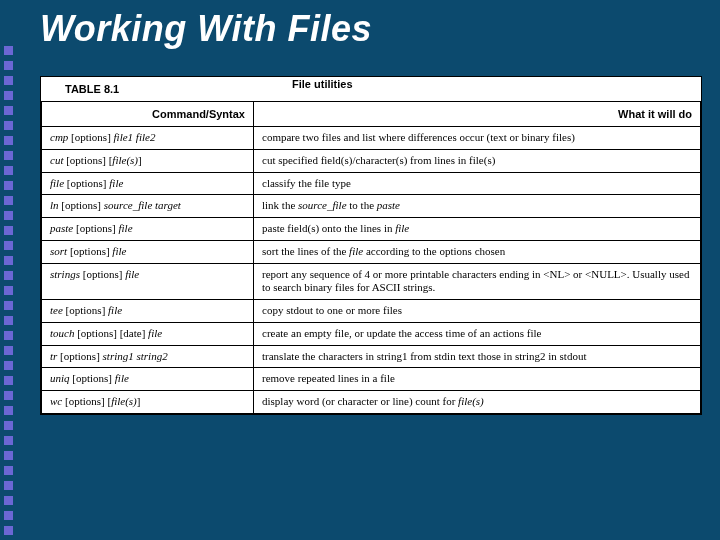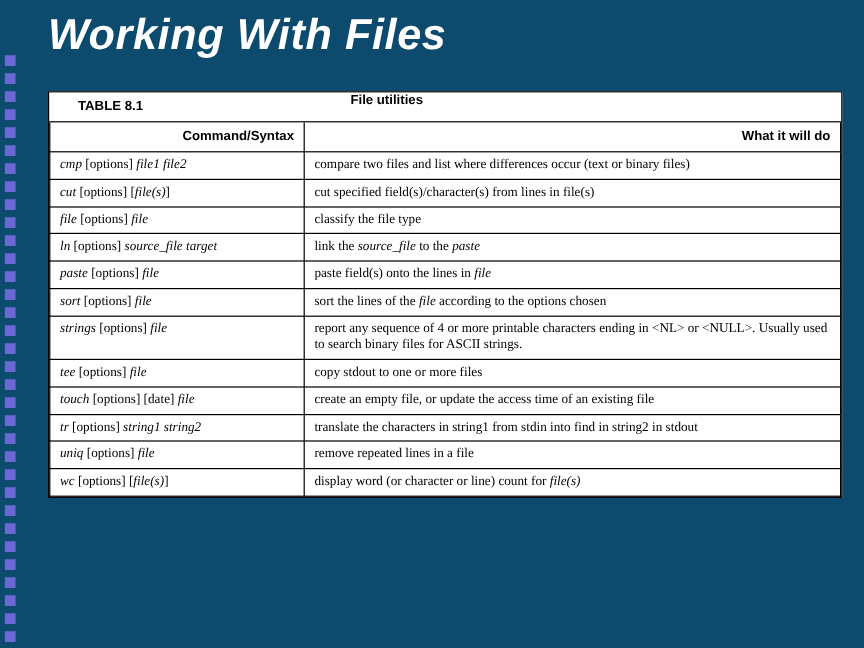--- a/index.html
+++ b/index.html
@@ -99,25 +99,25 @@
           <tr>
             <td class="cmd"><i>strings</i> [options] <i>file</i></td>
             <td>report any sequence of 4 or more printable characters ending in &lt;NL&gt; or &lt;NULL&gt;. Usually used to search binary files for ASCII strings.</td>
           </tr>
           <tr>
             <td class="cmd"><i>tee</i> [options] <i>file</i></td>
             <td>copy stdout to one or more files</td>
           </tr>
           <tr>
             <td class="cmd"><i>touch</i> [options] [date] <i>file</i></td>
-            <td>create an empty file, or update the access time of an existing file</td>
+            <td>create an empty file, or update the access time of an actions file</td>
           </tr>
           <tr>
             <td class="cmd"><i>tr</i> [options] <i>string1 string2</i></td>
-            <td>translate the characters in string1 from stdin into find in string2 in stdout</td>
+            <td>translate the characters in string1 from stdin text those in string2 in stdout</td>
           </tr>
           <tr>
             <td class="cmd"><i>uniq</i> [options] <i>file</i></td>
             <td>remove repeated lines in a file</td>
           </tr>
           <tr>
             <td class="cmd"><i>wc</i> [options] [<i>file(s)</i>]</td>
             <td>display word (or character or line) count for <i>file(s)</i></td>
           </tr>
         </tbody>

